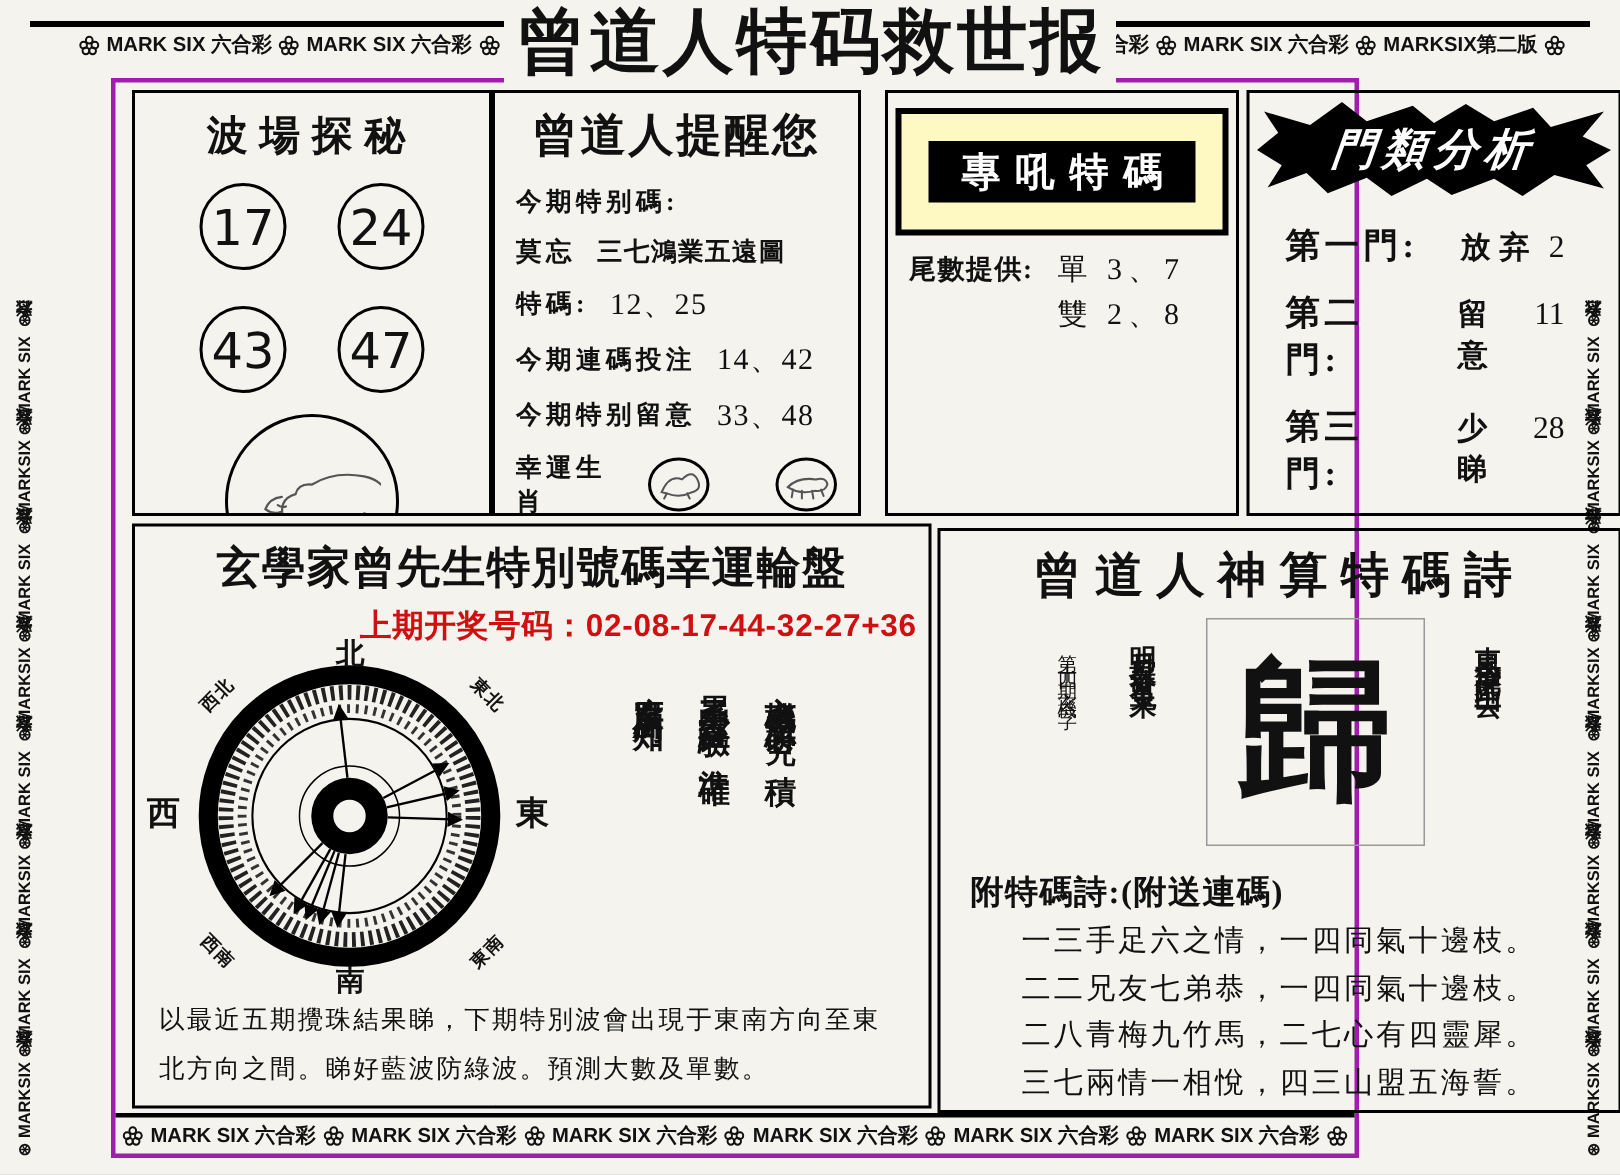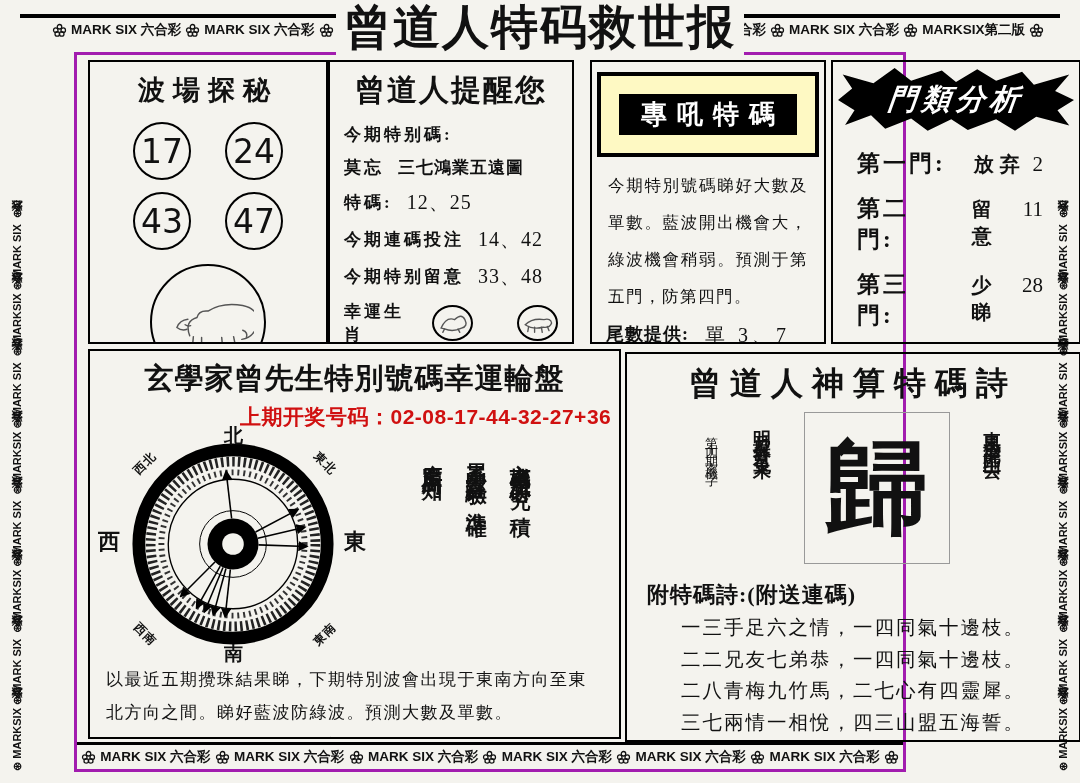--- a/index.html
+++ b/index.html
@@ -42,21 +42,21 @@
   .bottom-strip { position:absolute; left:0; right:0; bottom:0; height:27px;
                   border-top:3px solid #000; display:flex; align-items:center;
                   justify-content:space-between; overflow:hidden; padding:0 4px;
                   font-family:"Liberation Sans", sans-serif; font-weight:bold;
                   font-size:13.5px; white-space:nowrap; }
 
   
   .b1-title { text-align:center; font-size:27px; font-weight:bold; letter-spacing:8px;
               margin-top:10px; }
   .num-grid { display:grid; grid-template-columns:1fr 1fr; justify-items:center;
-              row-gap:12px; padding:14px 26px 0; }
+              row-gap:24px; padding:14px 26px 0; }
   .num-circle { width:58px; height:58px; border:2px solid #000; border-radius:50%;
                 display:flex; align-items:center; justify-content:center;
                 font-family:"DejaVu Sans", sans-serif; font-size:33px; }
   .animal-circle { width:116px; height:116px; border:2px solid #000; border-radius:50%;
                    margin:14px auto 0; display:flex; align-items:center; justify-content:center; }
 
   
   .b2-title { text-align:center; font-size:30px; font-weight:900; letter-spacing:2px;
               margin-top:8px; }
   .b2-rows { padding:2px 14px 0; }
@@ -310,21 +310,20 @@
           </span>
         </div>
 
       </div>
     </div>
 
     <div class="box" id="box3">
       <div class="slab-outer">
         <div class="slab-inner">專吼特碼</div>
       </div>
-      <div class="b3-body">今期特別號碼睇好大數及單數。藍波開出機會大，綠波機會稍弱。預測于第五門，防第四門。</div>
       <div class="b3-tail">
         <span class="b3-tail-label">尾數提供:</span>
         <span class="b3-tail-vals">
           <div>單 3、7</div>
           <div>雙 2、8</div>
         </span>
       </div>
 
     </div>
 

